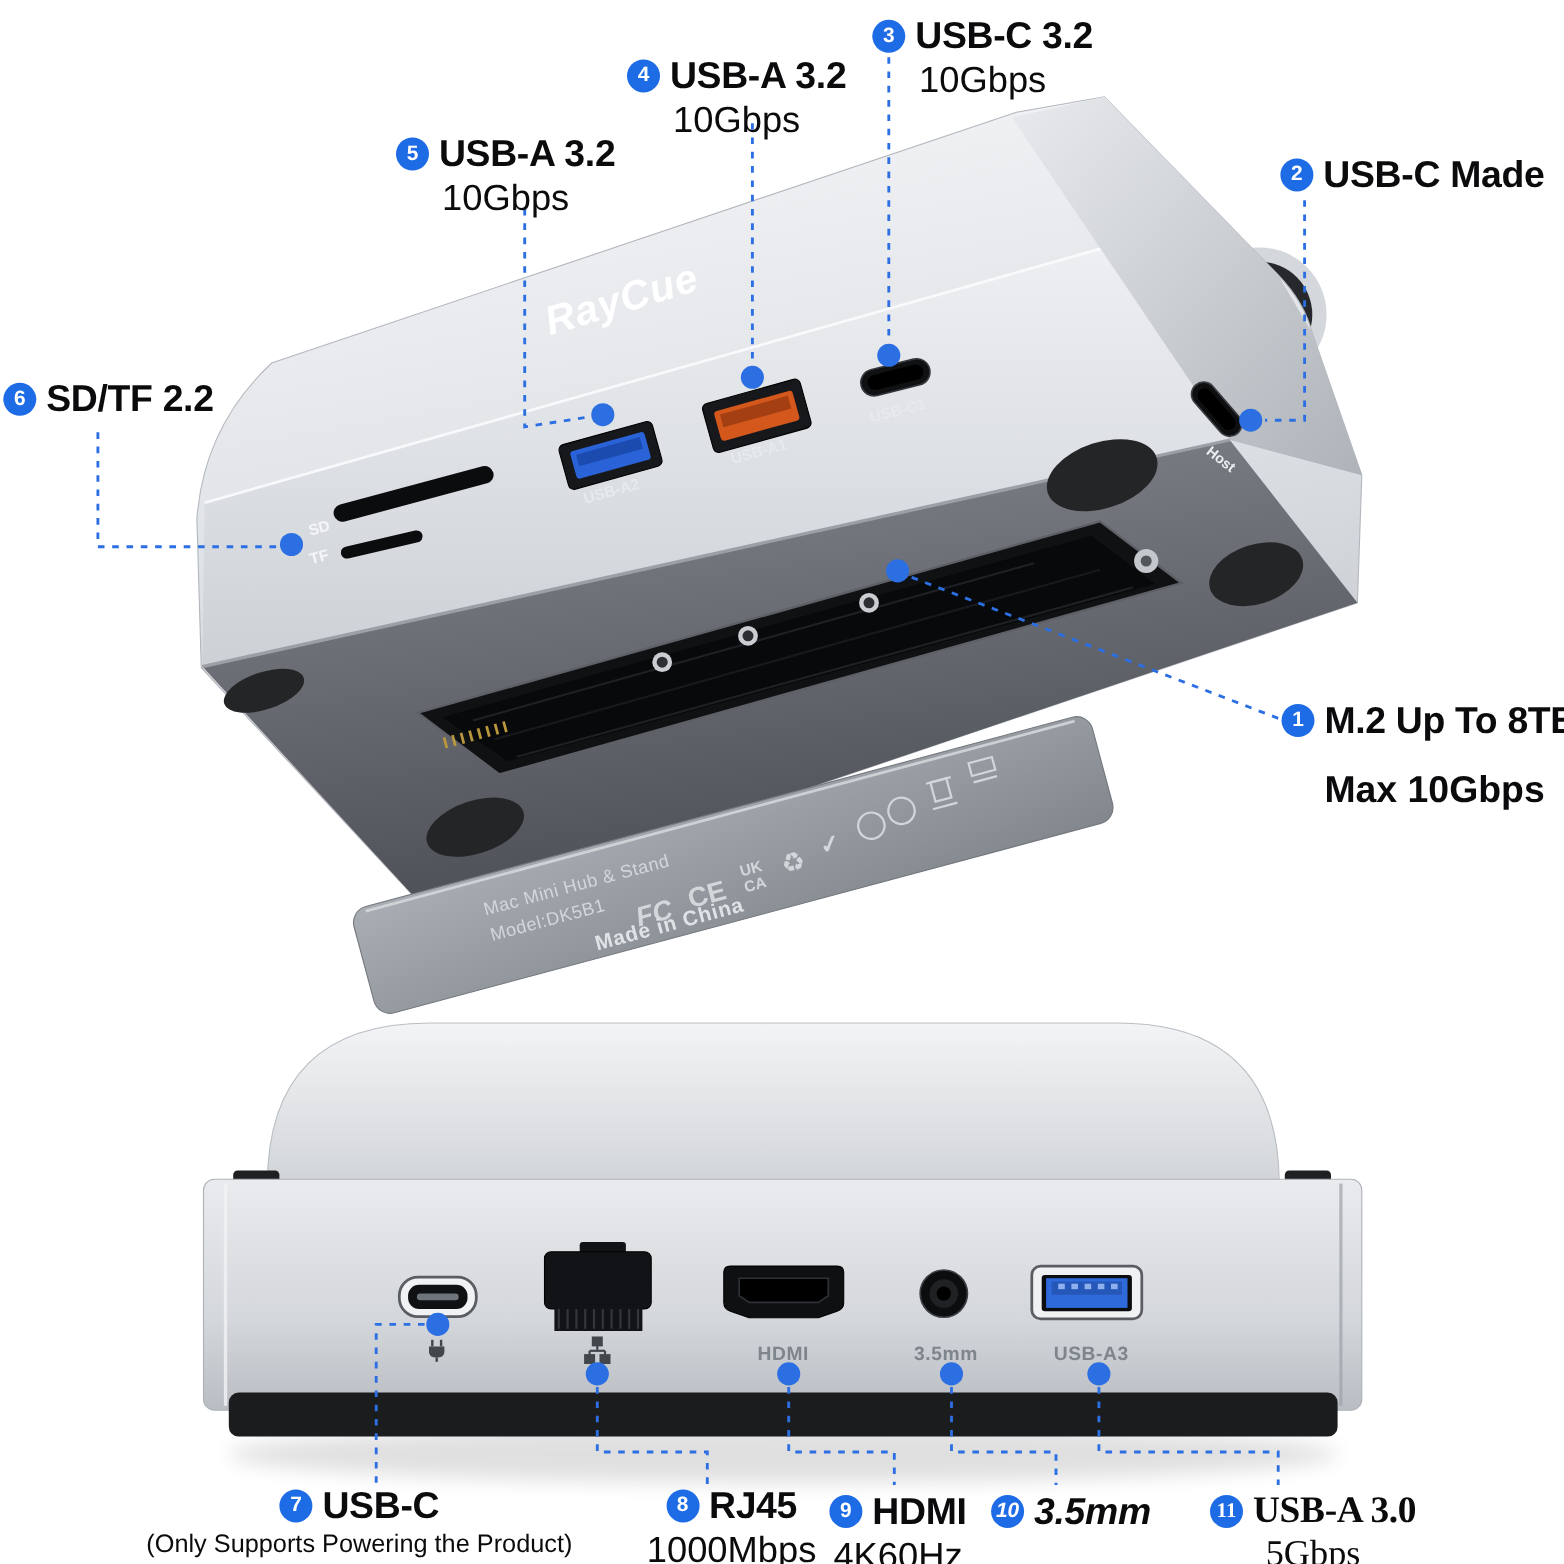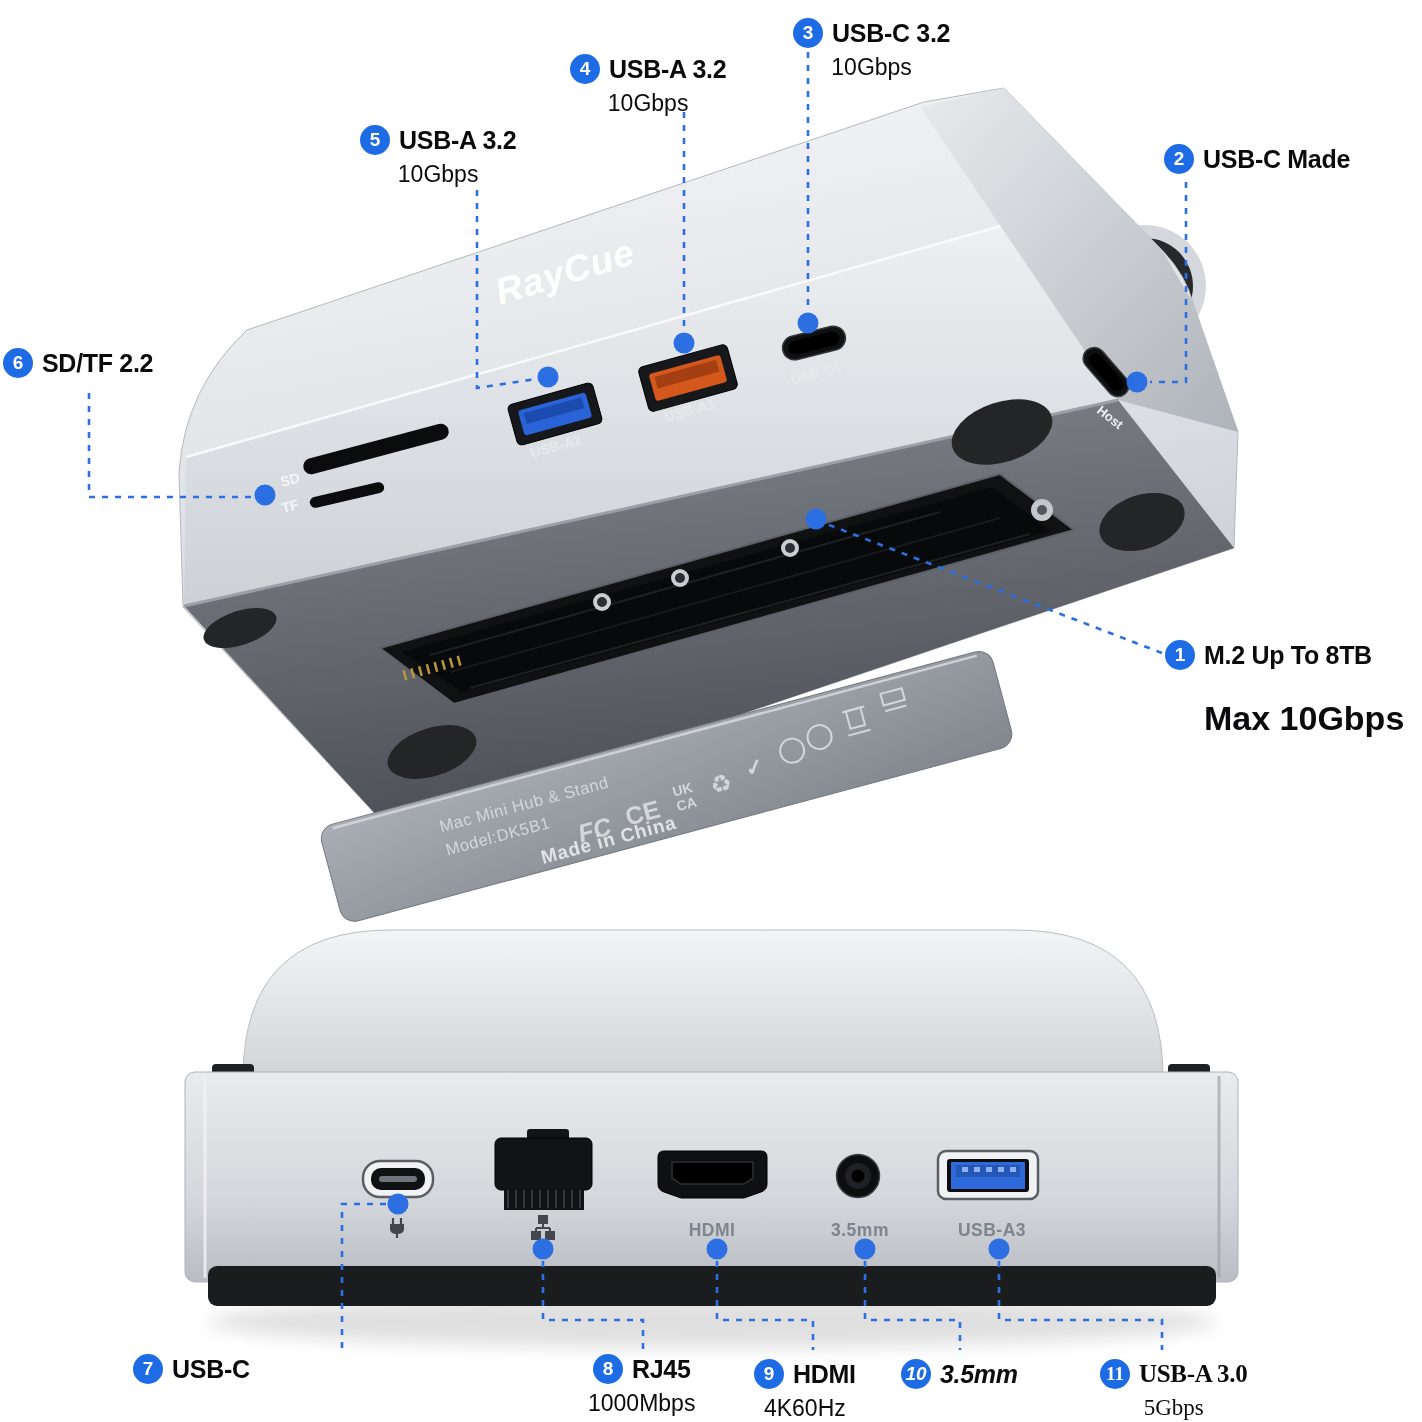--- a/index.html
+++ b/index.html
@@ -7,22 +7,22 @@
     width:1422px;height:1422px;position:relative;overflow:hidden;background:#ffffff;
     font-family:"Liberation Sans",sans-serif;color:#0b0b0d;
   }
   .art{position:absolute;left:0;top:0;}
   .callout{position:absolute;display:flex;flex-direction:column;align-items:center;}
   .callout .row{display:flex;align-items:center;gap:9px;height:40px;}
   .badge{
     flex:0 0 auto;width:30px;height:30px;border-radius:50%;background:#1e6be6;color:#fff;
     font-size:19px;font-weight:700;display:flex;align-items:center;justify-content:center;
   }
-  .label{font-size:25px;font-weight:700;letter-spacing:-.3px;white-space:nowrap;}
-  .sub{font-size:23px;font-weight:500;text-align:center;margin-top:1px;white-space:nowrap;}
+  .label{font-size:34px;font-weight:700;letter-spacing:-.3px;white-space:nowrap;}
+  .sub{font-size:33px;font-weight:500;text-align:center;margin-top:1px;white-space:nowrap;}
   .smallsub{font-size:23px;font-weight:400;}
   
   .c1{left:1165px;top:635px;align-items:flex-start;}
   .c1 .sub{font-size:34px;font-weight:700;margin-left:39px;margin-top:24px;}
   .c2{left:1164px;top:139px;}
   .c3{left:793px;top:13px;}
   .c4{left:570px;top:49px;}
   .c5{left:360px;top:120px;}
   .c6{left:3px;top:343px;}
   .c7{left:133px;top:1349px;}
@@ -346,20 +346,21 @@
     <span class="badge">6</span>
     <span class="label">SD/TF 2.2</span>
   </div>
 </div>
 
 <div class="callout c7">
   <div class="row">
     <span class="badge">7</span>
     <span class="label">USB-C</span>
   </div>
+  <div class="sub smallsub">(Only Supports Powering the Product)</div>
 </div>
 
 <div class="callout c8">
   <div class="row">
     <span class="badge">8</span>
     <span class="label">RJ45</span>
   </div>
   <div class="sub">1000Mbps</div>
 </div>
 

